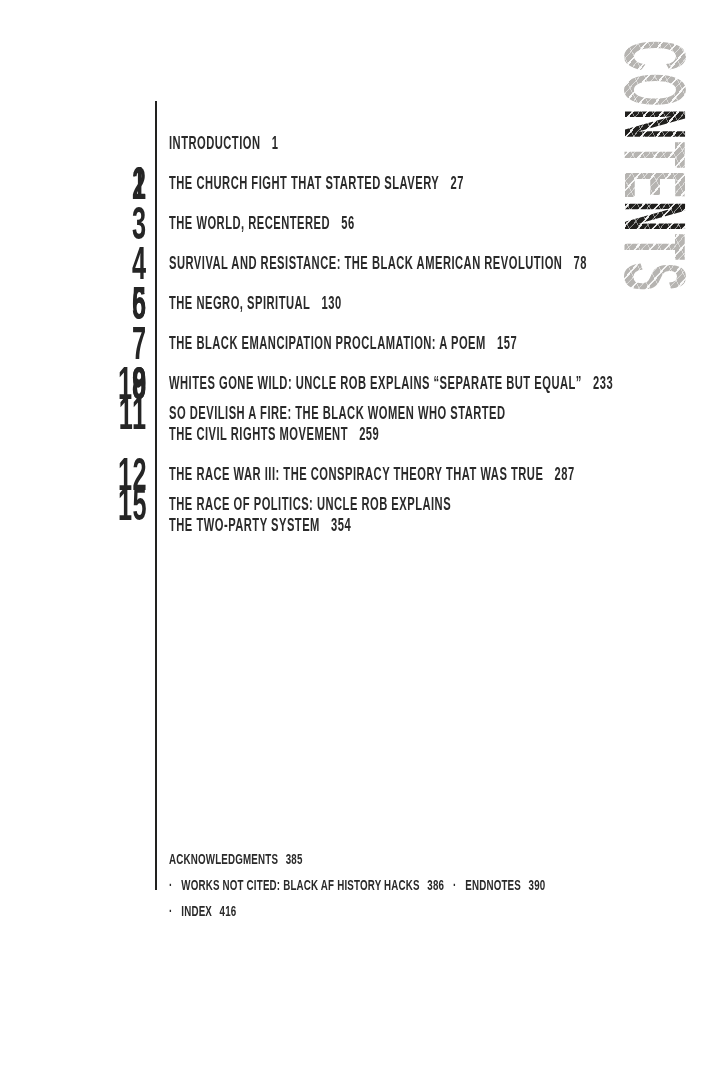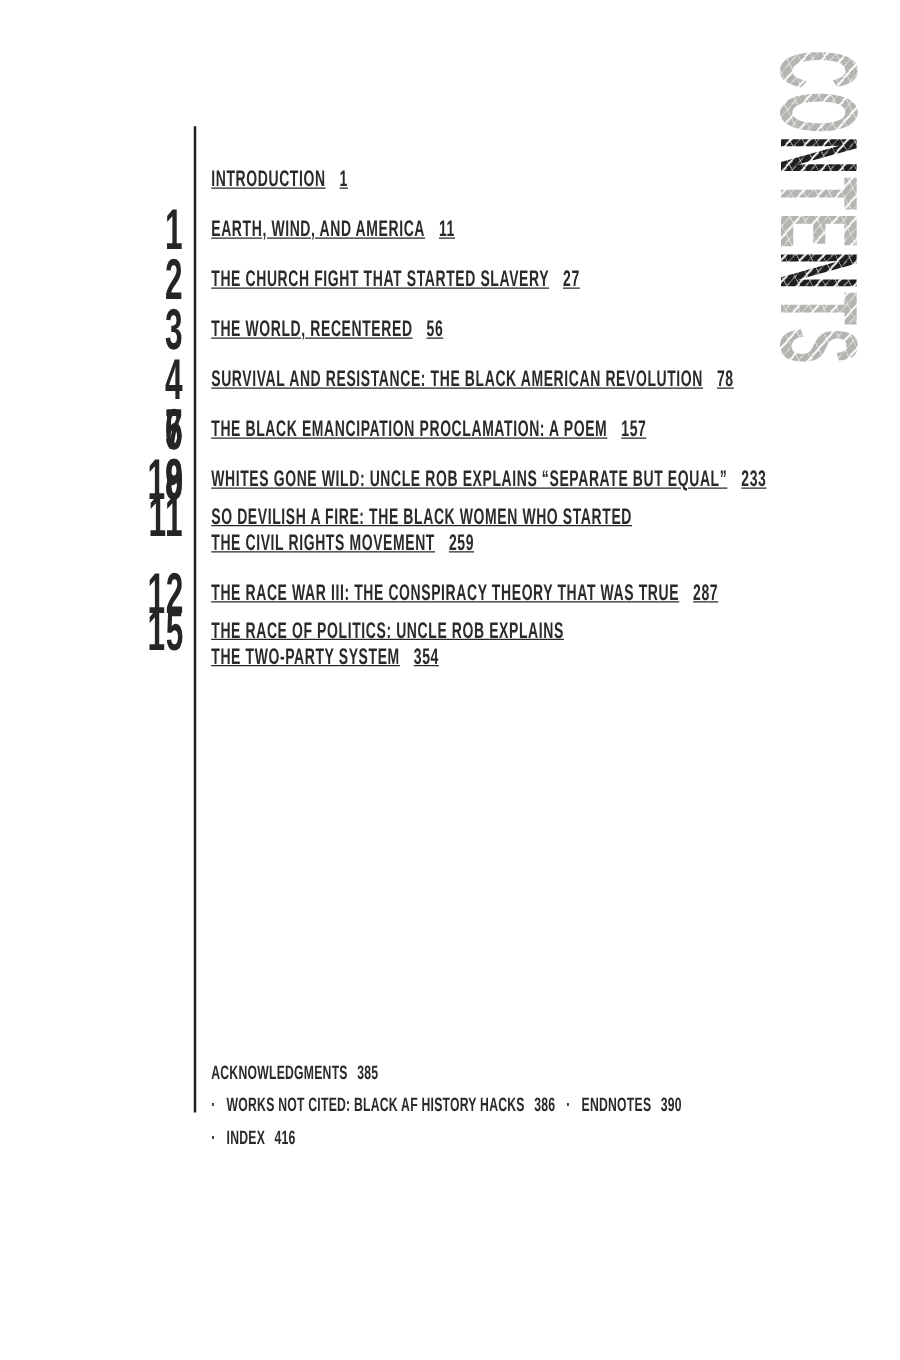--- a/index.html
+++ b/index.html
@@ -52,21 +52,21 @@
         rgba(255,255,255,0) 0 9px,
         rgba(255,255,255,0.45) 9px 10px);
   }
 
   
   .toc {
     position:absolute;
     left:0; top:133px;
     width:720px;
   }
-  .row { position:relative; margin-bottom:19px;text-decoration:underline; }
+  .row { position:relative; margin-bottom:19px; }
   .row.two-line { margin-top:-10px; }
 
   .num {
     position:absolute;
     left:0; top:0;
     width:147px;
     text-align:right;
     font-size:46px;
     line-height:21px;
     font-weight:bold;
@@ -119,23 +119,20 @@
   <div class="toc">
   <div class="row">
     <div class="num"><span class="num-inner"></span></div>
     <div class="title">
           <div class="tline"><span>INTRODUCTION</span><span class="page">1</span></div>
         </div>
   </div>
 
   <div class="row">
     <div class="num"><span class="num-inner">1</span></div>
-    <div class="title">
-          <div class="tline"><span>EARTH, WIND, AND AMERICA</span><span class="page">11</span></div>
-        </div>
   </div>
 
   <div class="row">
     <div class="num"><span class="num-inner">2</span></div>
     <div class="title">
           <div class="tline"><span>THE CHURCH FIGHT THAT STARTED SLAVERY</span><span class="page">27</span></div>
         </div>
   </div>
 
   <div class="row">
@@ -151,20 +148,23 @@
           <div class="tline"><span>SURVIVAL AND RESISTANCE: THE BLACK AMERICAN REVOLUTION</span><span class="page">78</span></div>
         </div>
   </div>
 
   <div class="row">
     <div class="num"><span class="num-inner">5</span></div>
   </div>
 
   <div class="row">
     <div class="num"><span class="num-inner">6</span></div>
+    <div class="title">
+          <div class="tline"><span>THE NEGRO, SPIRITUAL</span><span class="page">130</span></div>
+        </div>
   </div>
 
   <div class="row">
     <div class="num"><span class="num-inner">7</span></div>
     <div class="title">
           <div class="tline"><span>THE BLACK EMANCIPATION PROCLAMATION: A POEM</span><span class="page">157</span></div>
         </div>
   </div>
 
   <div class="row">

